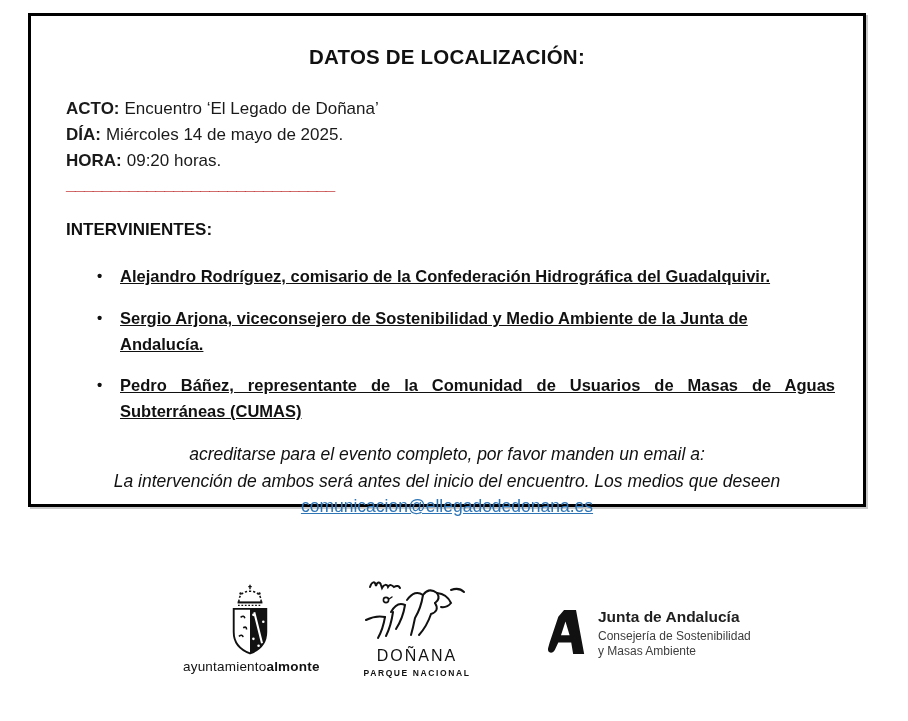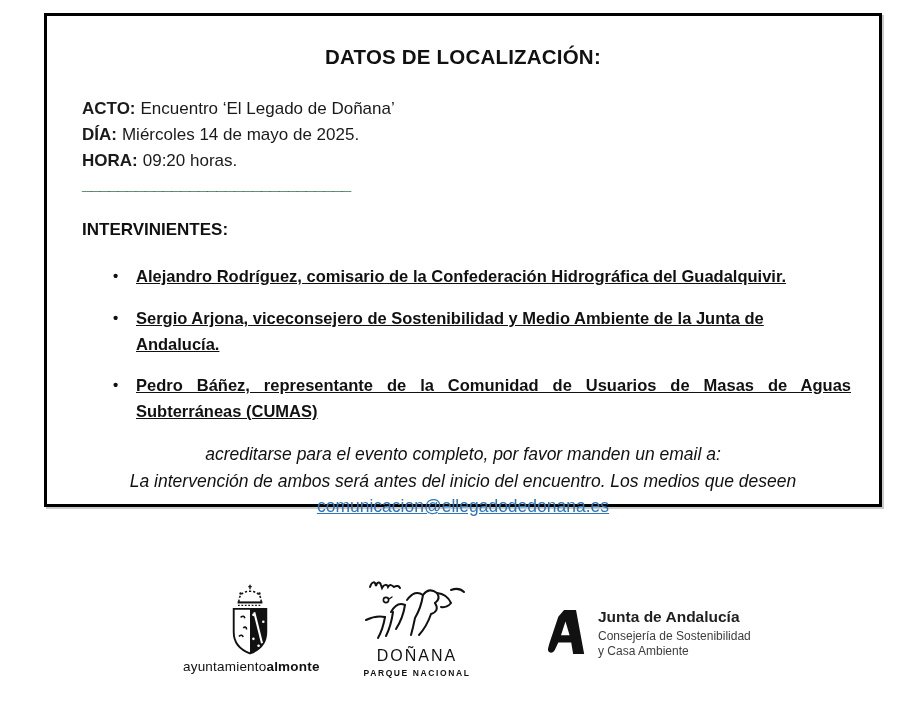--- a/index.html
+++ b/index.html
@@ -4,34 +4,34 @@
 <style>
   html,body { margin:0; padding:0; }
   body {
     width:908px; height:721px; background:#ffffff; position:relative;
     font-family:"Liberation Sans", sans-serif; color:#1a1a1a;
     -webkit-font-smoothing:antialiased;
   }
 
   
   .doc-box {
-    position:absolute; left:44px; top:13px; width:838px; height:494px;
+    position:absolute; left:28px; top:13px; width:838px; height:494px;
     border:3px solid #000; box-sizing:border-box; background:#fff;
     box-shadow:2px 2px 0 #c9c9c9;
   }
   .title {
     margin:29px 0 0; text-align:center;
     font-size:20.5px; font-weight:bold; letter-spacing:0.2px; color:#111;
   }
   .info { margin:27px 12px 0 35px; font-size:17px; line-height:26px; }
   .info p { margin:0; }
   .lbl { font-weight:bold; margin-right:5px; }
   .sep {
     margin:0 0 0 35px; font-size:17px; font-weight:bold; line-height:22px;
-    letter-spacing:-0.5px; color:#14532d;
+    letter-spacing:-0.5px; color:#b91c1c;
   }
   .interv { margin:24px 0 16px 35px; font-size:17px; font-weight:bold; color:#111; }
   ul.speakers {
     margin:24px 0 0; padding:0 12px 0 73px; list-style:none;
     font-weight:bold; font-size:16.5px; line-height:25.8px; color:#111;
   }
   ul.speakers li { position:relative; margin:16px;text-decoration:underline; }
   ul.speakers li::before {
     content:"\2022"; position:absolute; left:-23px; top:-1px; font-size:15px;
   }
@@ -150,17 +150,17 @@
   </div>
 
   <div class="logo-junta">
     <svg width="40" height="46" viewBox="0 0 40 48">
       <path fill-rule="evenodd" fill="#111" d="M19 1 L31.5 1 L40 47 L28.5 47 L26.5 35 L13 35 L9.5 42.5 C7.2 47.5 1.2 46.2 2.4 40.8 L4 35 L13 8 Z
                M20.5 13 L15.8 27.5 L24.8 27.5 Z"></path>
     </svg>
     <div class="junta-text">
       <div class="junta-name">Junta de Andalucía</div>
       <div class="junta-dept first">Consejería de Sostenibilidad</div>
-      <div class="junta-dept">y Casa Ambiente</div>
+      <div class="junta-dept">y Masas Ambiente</div>
     </div>
   </div>
 
 </div>
 
 </body></html>

